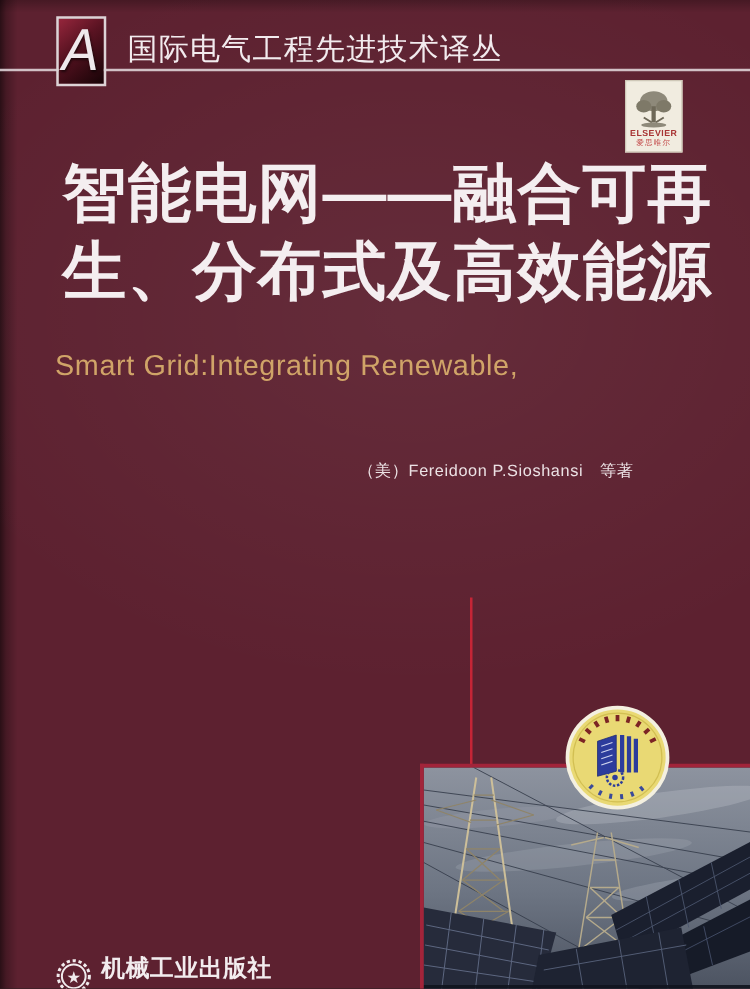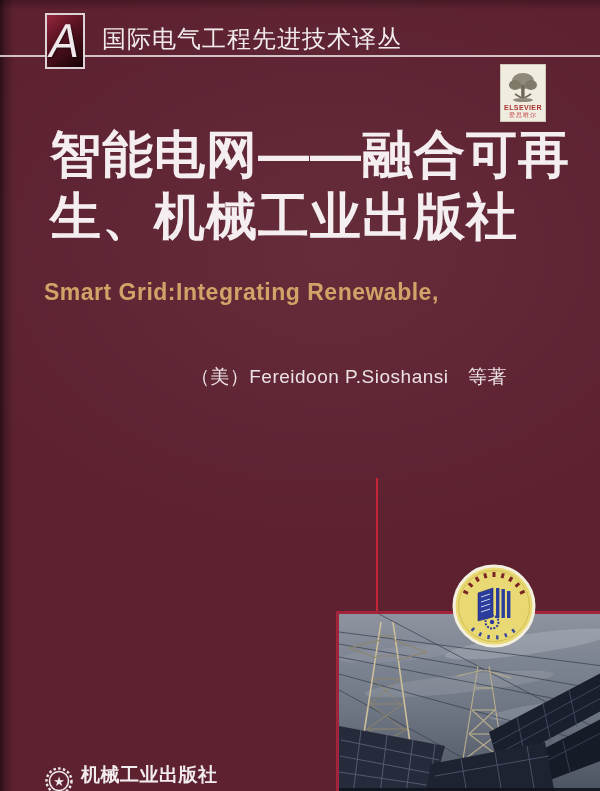--- a/index.html
+++ b/index.html
@@ -33,25 +33,25 @@
     display:flex;flex-direction:column;align-items:center;justify-content:flex-end;padding-bottom:3px;
   }
   .elsevier .name{color:#a83434;font-size:7px;font-weight:700;letter-spacing:.4px;line-height:1;}
   .elsevier .cn{color:#c34848;font-size:6px;letter-spacing:1px;line-height:1;margin-top:1px;}
   .main-title{
     position:absolute;left:38px;top:124px;width:540px;z-index:2;
     color:#f4eef0;font-size:51px;font-weight:700;letter-spacing:1px;line-height:62px;white-space:nowrap;margin-left:12px;
   }
   .subtitle{
     position:absolute;left:44px;top:274px;z-index:2;
-    color:#d0a468;font-size:23px;font-weight:700;letter-spacing:.5px;line-height:36px;white-space:nowrap;
+    color:#d0a468;font-size:23px;font-weight:400;letter-spacing:.5px;line-height:36px;white-space:nowrap;
   }
   .credits{
     position:absolute;right:93px;top:360px;z-index:2;
-    color:#ece2e5;font-size:19px;letter-spacing:.5px;line-height:34px;white-space:nowrap;
+    color:#ece2e5;font-size:13px;letter-spacing:.5px;line-height:34px;white-space:nowrap;
   }
   .v-rule{position:absolute;left:376px;top:478px;width:2px;height:136px;background:#c52536;z-index:1;}
   .photo{
     position:absolute;left:336px;top:611px;width:264px;height:180px;z-index:1;
     border-top:3px solid #a2243a;border-left:3px solid #a2243a;box-sizing:content-box;
   }
   .photo svg{display:block;}
   .seal{position:absolute;left:452px;top:564px;width:84px;height:84px;z-index:3;}
   .publisher{position:absolute;left:44px;top:762px;z-index:2;display:flex;align-items:flex-start;}
   .publisher .gear{width:30px;height:30px;margin-top:4px;}
@@ -81,21 +81,21 @@
       <rect x="15.2" y="15" width="3.4" height="13" fill="#6e6858"></rect>
       <path d="M15.5 28 L9 24 M18.5 28 L25 24" stroke="#6e6858" stroke-width="1.6" fill="none"></path>
       <ellipse cx="17" cy="30" rx="10" ry="2" fill="#8e897a"></ellipse>
     </svg>
     <div class="name">ELSEVIER</div>
     <div class="cn">爱思唯尔</div>
   </div>
 
   <div class="main-title">
     <div>智能电网——融合可再</div>
-    <div>生、机械工业出版社</div>
+    <div>生、分布式及高效能源</div>
   </div>
 
   <div class="subtitle">
     <div>Smart Grid:Integrating Renewable,</div>
   </div>
 
   <div class="credits">
     <div>（美）Fereidoon P.Sioshansi　等著</div>
   </div>
 

